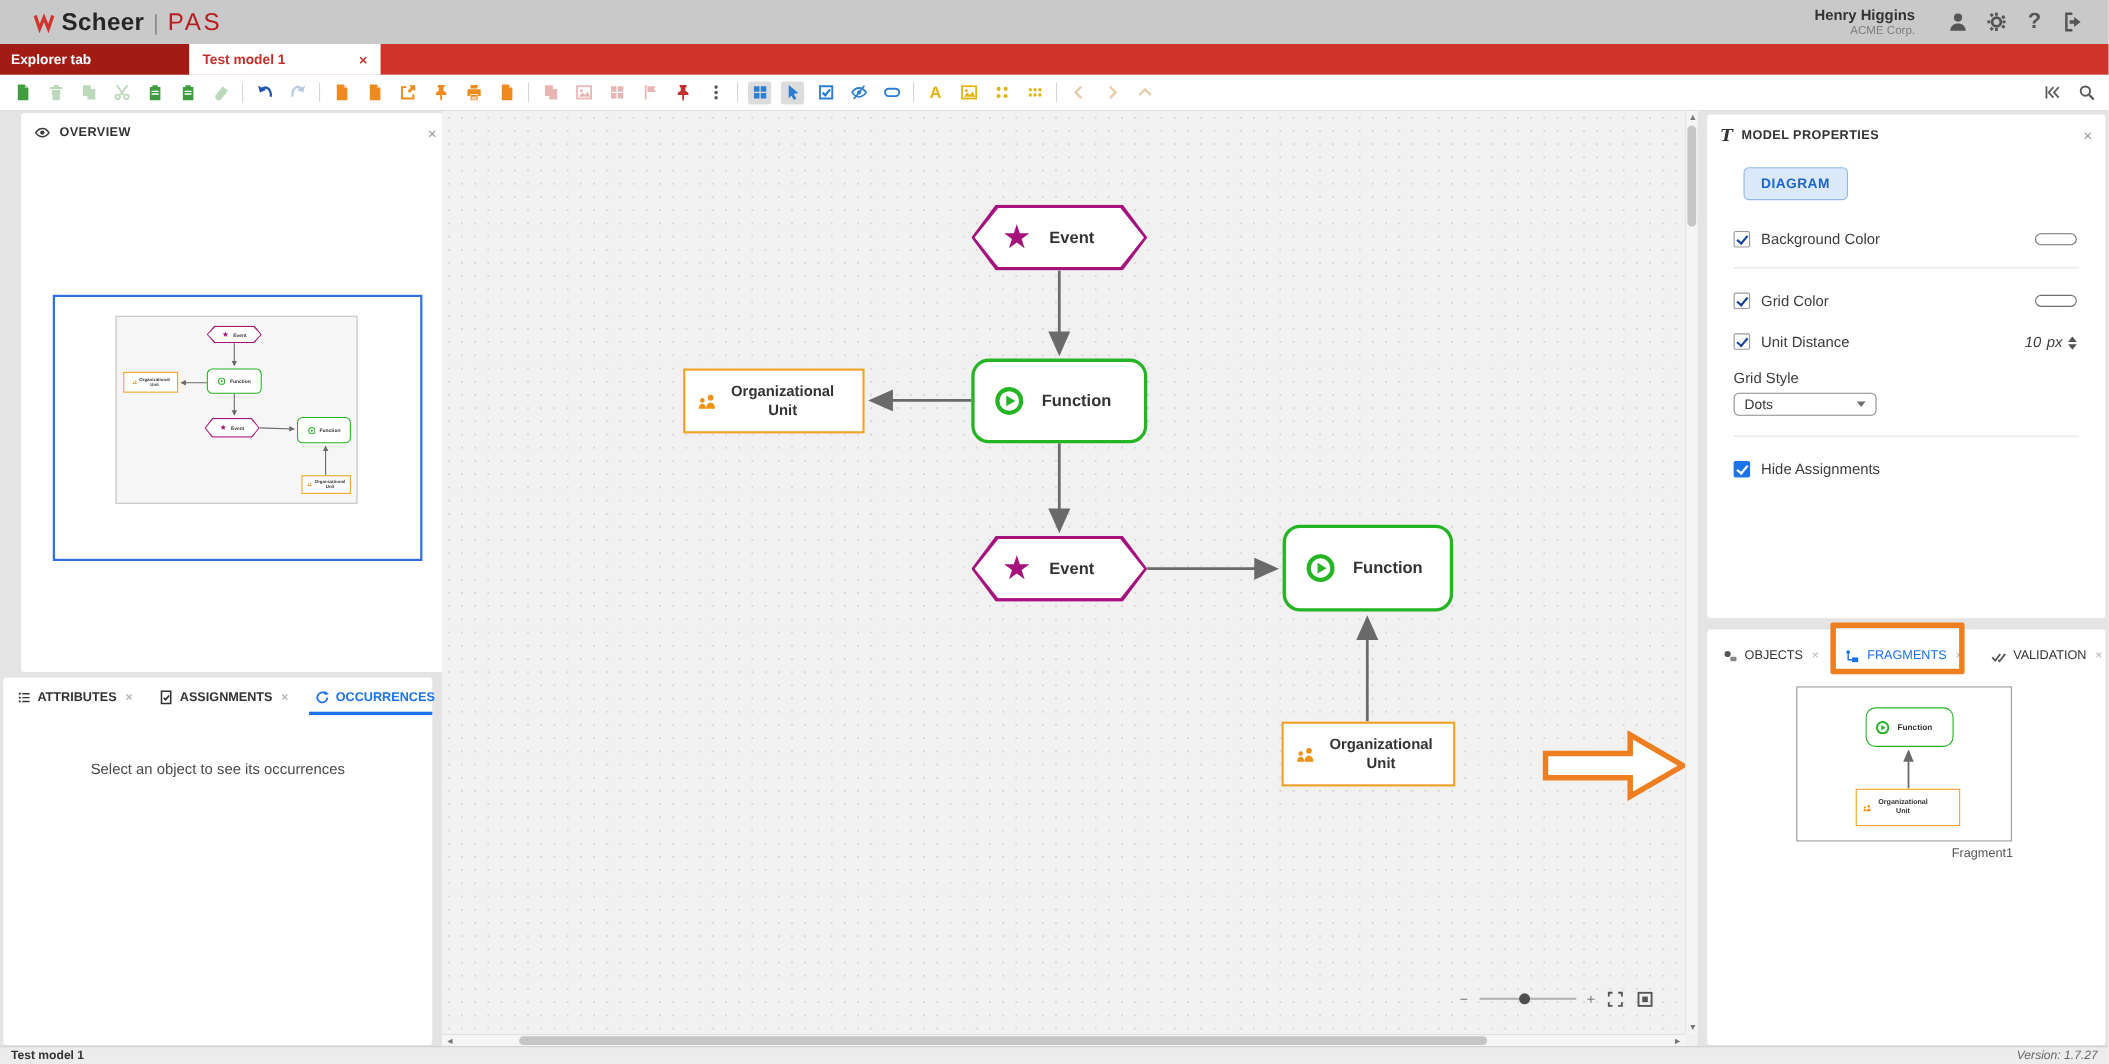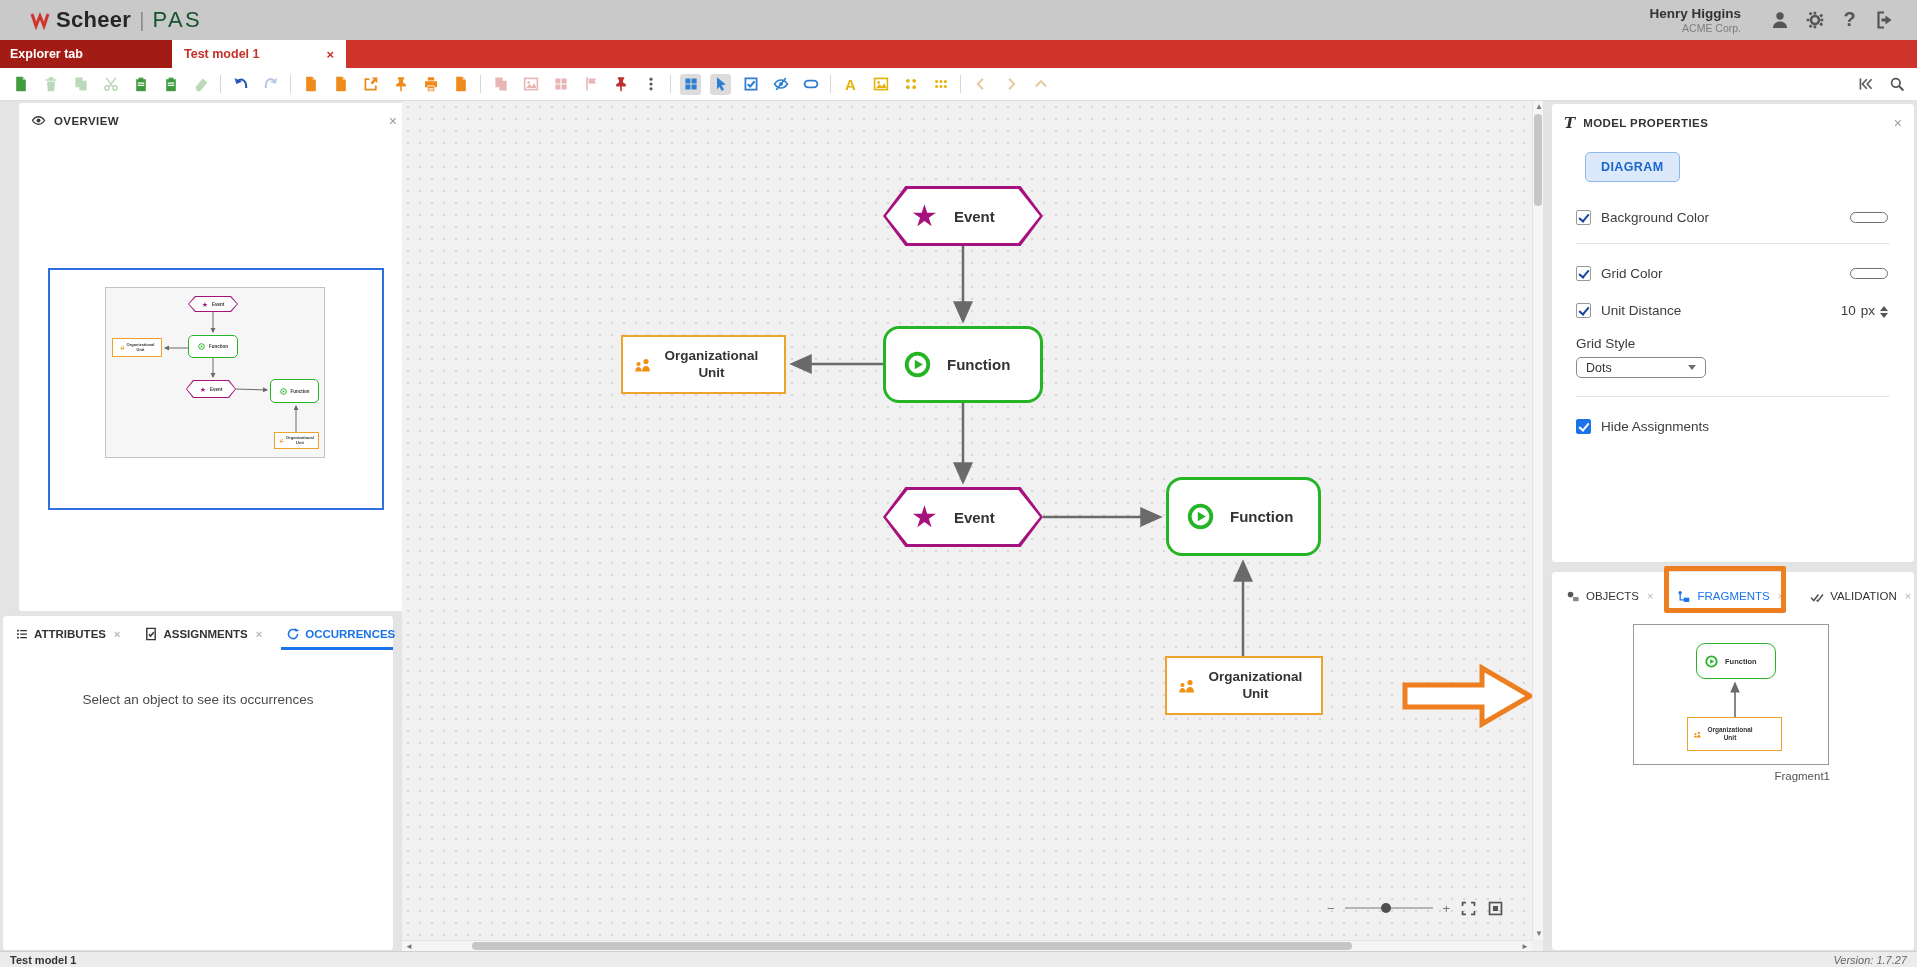--- a/index.html
+++ b/index.html
@@ -5,21 +5,21 @@
   * { margin:0; padding:0; box-sizing:border-box; }
   html,body { width:1917px; height:967px; overflow:hidden; font-family:"Liberation Sans", sans-serif; }
   .app { position:relative; width:1917px; height:967px; background:#e4e4e4; }
 
   
   .hdr { position:absolute; left:0; top:0; width:100%; height:40px; background:#c9c9c9; display:flex; align-items:center; padding:0 22px 0 30px; }
   .logo { display:flex; align-items:baseline; gap:6px; }
   .logo-mark { color:#d0342c; width:20px; height:20px; align-self:center; }
   .logo-primary { font-size:22px; font-weight:bold; color:#262626; letter-spacing:.3px; }
   .logo-div { color:#8a8a8a; font-size:20px; font-weight:300; margin:0 2px; }
-  .logo-secondary { font-size:22px; color:#14532d; letter-spacing:2.5px; }
+  .logo-secondary { font-size:22px; color:#b91c1c; letter-spacing:2.5px; }
   .hdr-right { margin-left:auto; display:flex; align-items:center; gap:14px; }
   .user-block { text-align:right; margin-right:14px; line-height:1.15; }
   .user-name { font-size:13.5px; font-weight:bold; color:#333; }
   .user-org { font-size:10.5px; color:#7d7d7d; }
   .hdr-ic { width:21px; height:21px; color:#555; cursor:pointer; display:flex; align-items:center; justify-content:center; }
   .hdr-ic svg { width:20px; height:20px; }
   .q-ic { font-size:20px; font-weight:bold; color:#555; }
 
   
   .tabbar { position:absolute; left:0; top:40px; width:100%; height:28px; background:#cf342b; display:flex; }
@@ -109,21 +109,21 @@
   .props-panel { left:0; top:2px; width:364px; height:460px; }
   .frag-panel { left:0; top:470px; width:364px; height:380px; }
   .t-ic { font-family:"DejaVu Serif", serif; font-style:italic; font-weight:bold; font-size:15px; color:#333; }
   .diagram-btn { margin:10px 0 6px 33px; display:inline-block; background:#dce9fb; border:1px solid #90b8ea; color:#1b66c9; font-size:12.5px; font-weight:bold; letter-spacing:.4px; padding:7px 15px; border-radius:5px; cursor:pointer; }
   .prop-row { display:flex; align-items:center; gap:10px; padding:0 26px 0 24px; margin-top:22px; font-size:13.5px; color:#3c3c3c; }
   .cb { width:15px; height:15px; border:1.5px solid #999; border-radius:2px; background:#fff; display:inline-flex; align-items:center; justify-content:center; cursor:pointer; flex:0 0 auto; }
   .cb::after { content:""; width:4px; height:8px; border:solid #17449c; border-width:0 2px 2px 0; transform:rotate(40deg); margin-top:-2px; }
   .cb.filled { background:#1a73e8; border-color:#1a73e8; }
   .cb.filled::after { border-color:#fff; }
   .pill { margin-left:auto; width:38px; height:11px; border:1.6px solid #6f6f6f; border-radius:6px; background:#fff; cursor:pointer; }
-  .stepper { margin-left:auto; display:flex; align-items:flex-end; gap:5px; font-size:13.5px; color:#3c3c3c; }
+  .stepper { margin-left:auto; display:flex; align-items:flex-end; gap:5px; font-size:13.5px; color:#3c3c3c;font-style:italic; }
   .step-arrows { display:flex; flex-direction:column; gap:2px; cursor:pointer; }
   .tri-up { width:0; height:0; border-left:4px solid transparent; border-right:4px solid transparent; border-bottom:5px solid #555; }
   .tri-dn { width:0; height:0; border-left:4px solid transparent; border-right:4px solid transparent; border-top:5px solid #555; }
   .gs-label { padding:0 24px; margin-top:18px; font-size:13.5px; color:#3c3c3c; }
   .select { margin:6px 24px 0 24px; width:130px; height:21px; border:1px solid #8a8a8a; border-radius:5px; display:flex; align-items:center; padding:0 9px; font-size:12.5px; color:#333; cursor:pointer; }
   .sel-caret { margin-left:auto; width:0; height:0; border-left:4px solid transparent; border-right:4px solid transparent; border-top:5px solid #6d6d6d; }
   .prop-div { height:1px; background:#e4e4e4; margin:18px 24px 0 24px; }
 
   
   .rtabs { display:flex; align-items:center; padding:10px 10px 0 14px; gap:6px; position:relative; height:40px; }

